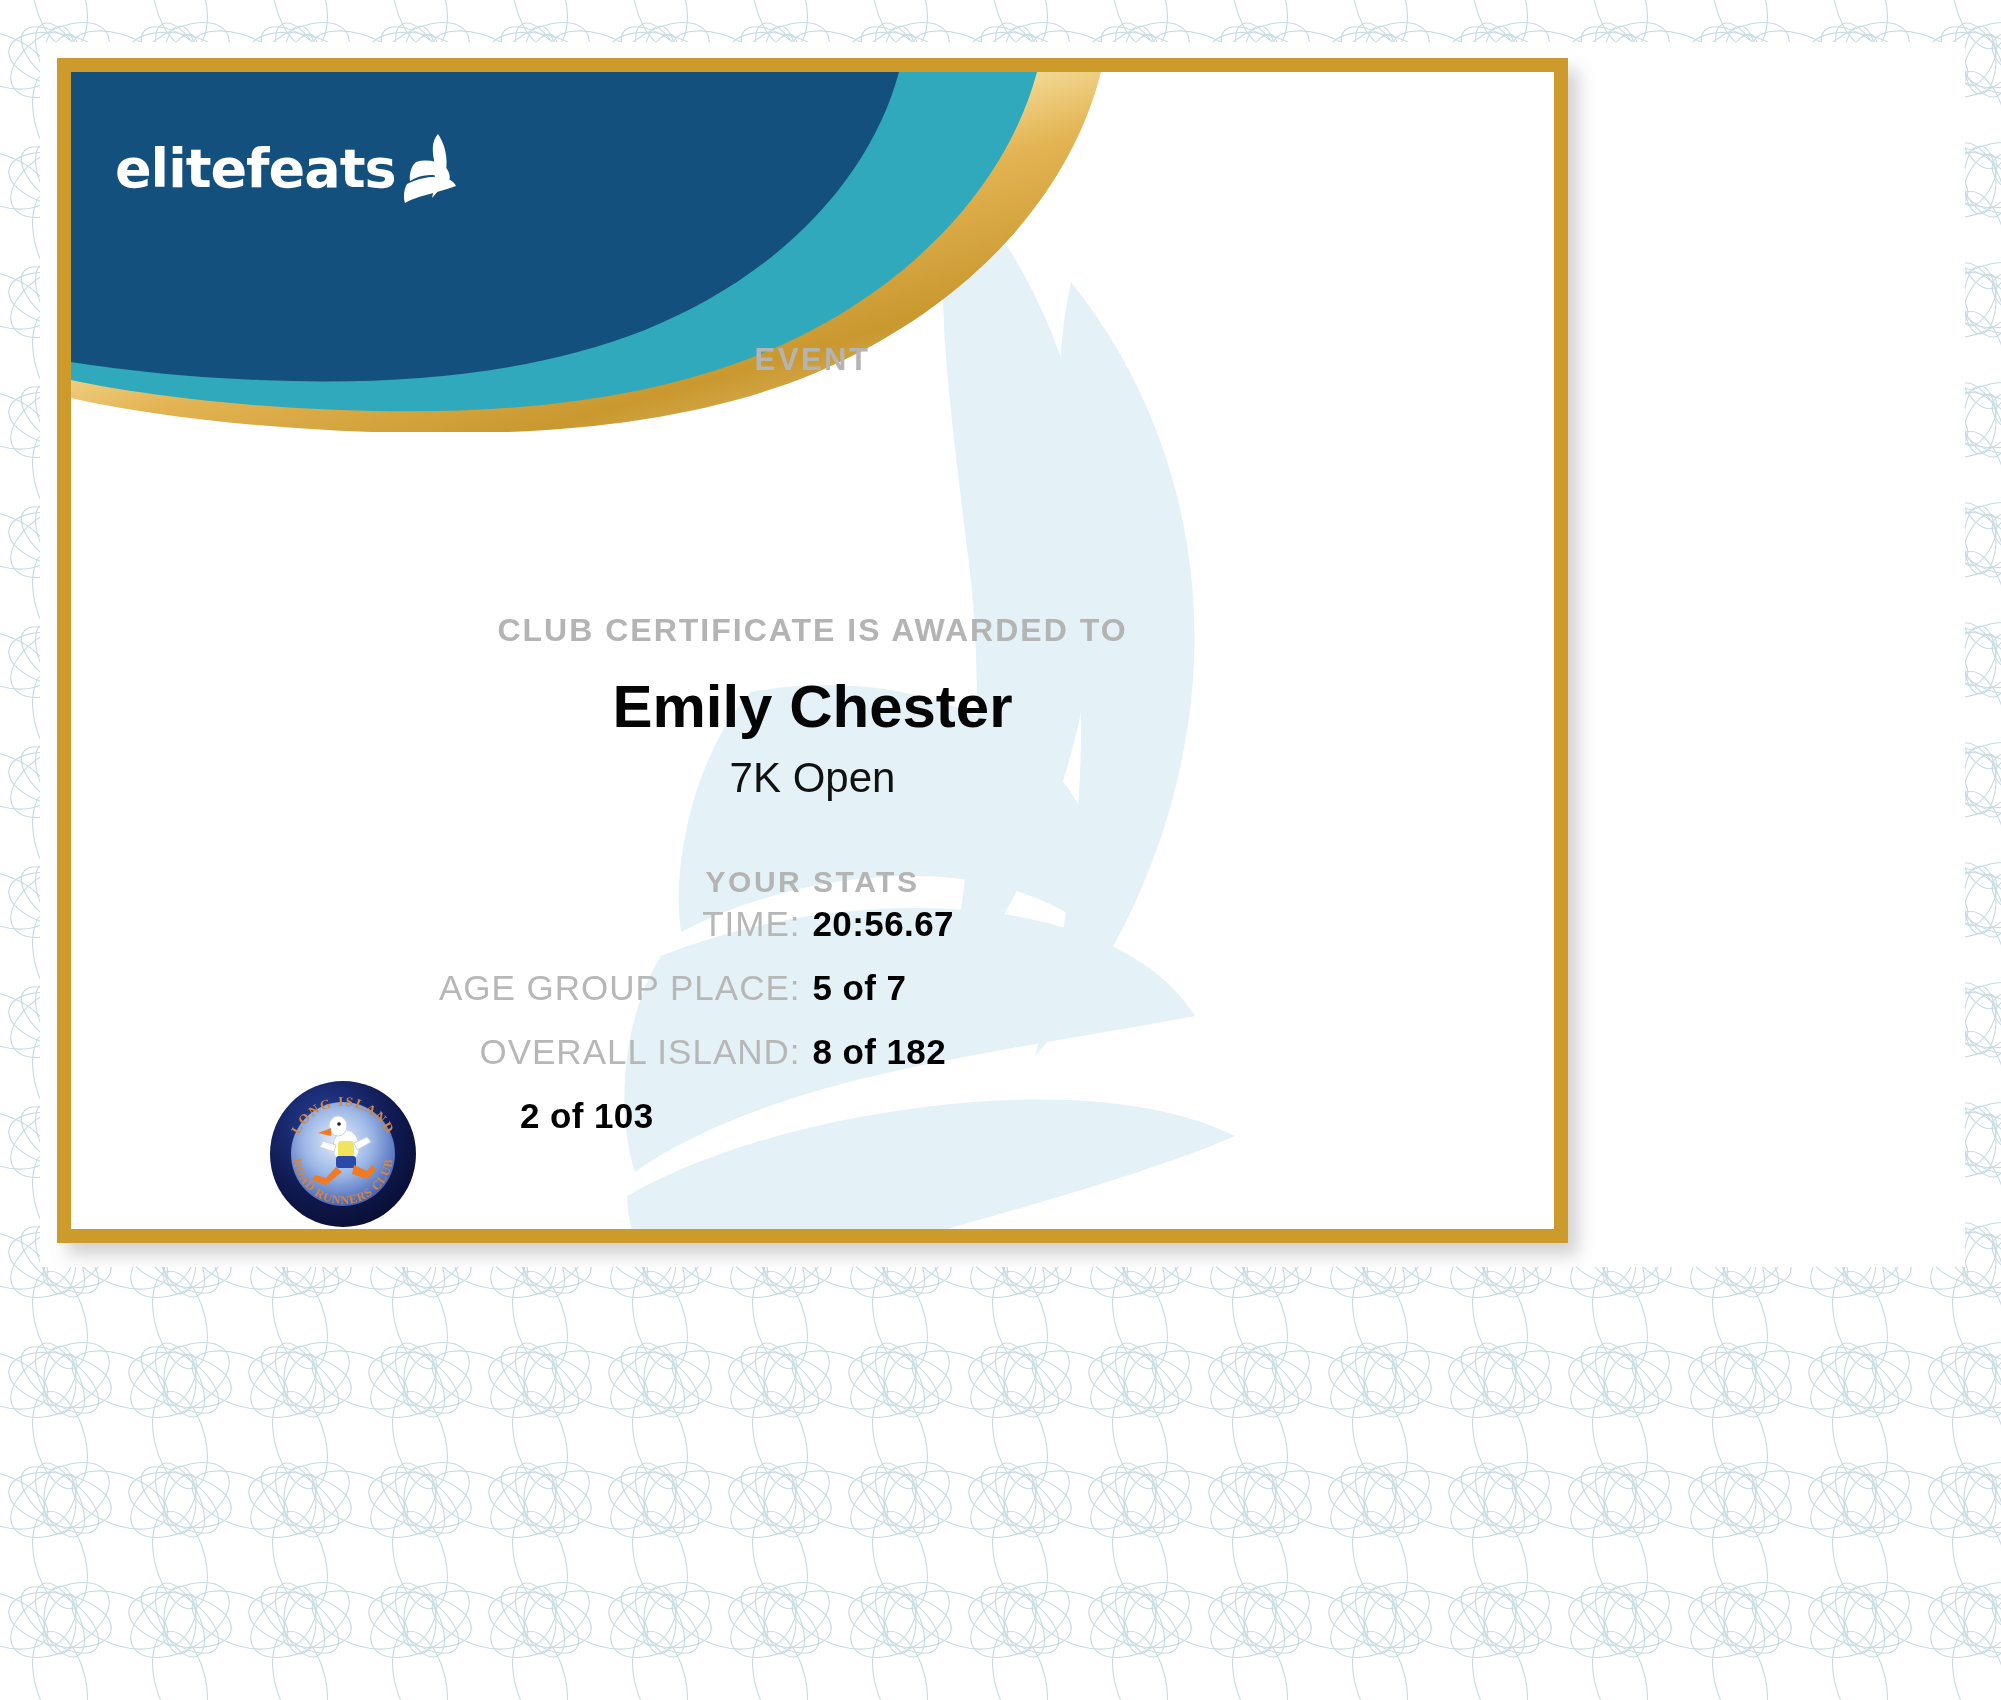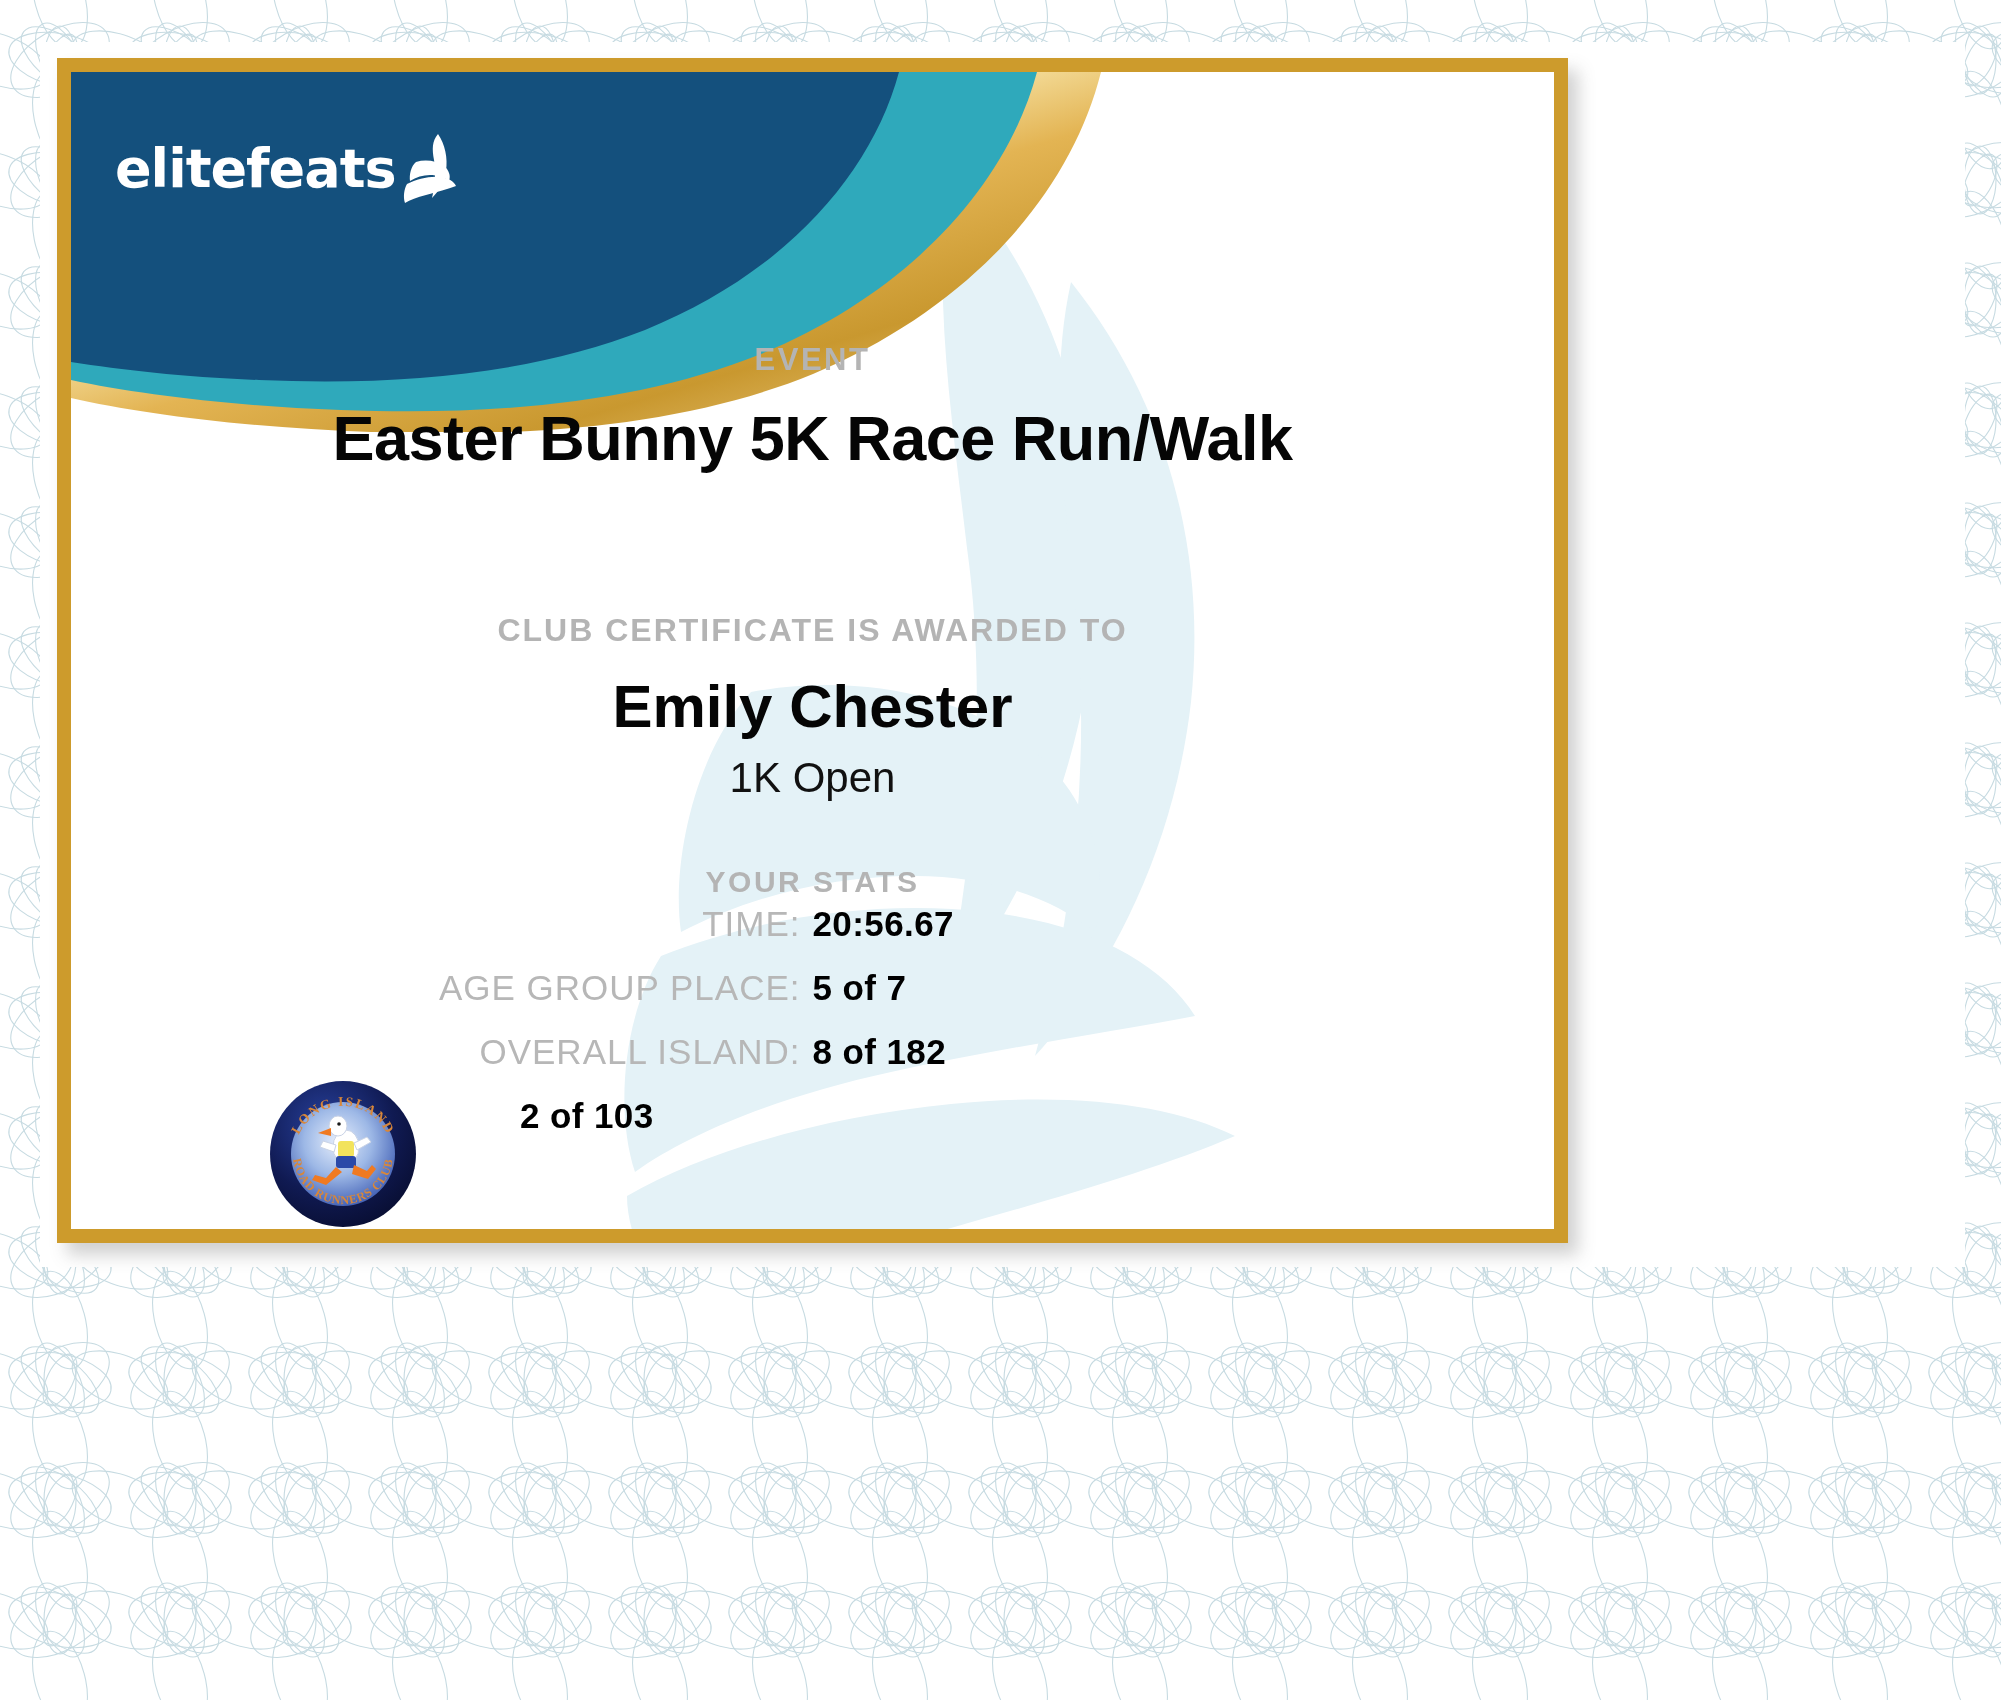--- a/index.html
+++ b/index.html
@@ -246,27 +246,26 @@
                      C11 43 13 34 18 30 Z"></path>
             <path d="M9 52 C19 47 31 44 42 45 C50 46 56 49 58 54
                      C50 57 39 60 28 63 C19 65 12 68 7 71
                      C5 65 6 57 9 52 Z"></path>
           </g>
         </svg>
       </div>
 
       <div class="center-col caption" id="event-caption">EVENT</div>
 
-      <div class="center-col" id="event-title">Easter Bunny 5K Race Run/Walk</div>
 
       <div class="center-col caption" id="awarded-caption">CLUB CERTIFICATE IS AWARDED TO</div>
 
       <div class="center-col" id="recipient-name">Emily Chester</div>
 
-      <div class="center-col" id="recipient-division">1K Open</div>
+      <div class="center-col" id="recipient-division">7K Open</div>
 
       <div class="center-col caption" id="stats-caption">YOUR STATS</div>
 
       <div id="stats-table">
         <div class="stat-row">
           <div class="stat-label">TIME:</div>
           <div class="stat-value">20:56.67</div>
         </div>
         <div class="stat-row">
           <div class="stat-label">AGE GROUP PLACE:</div>

